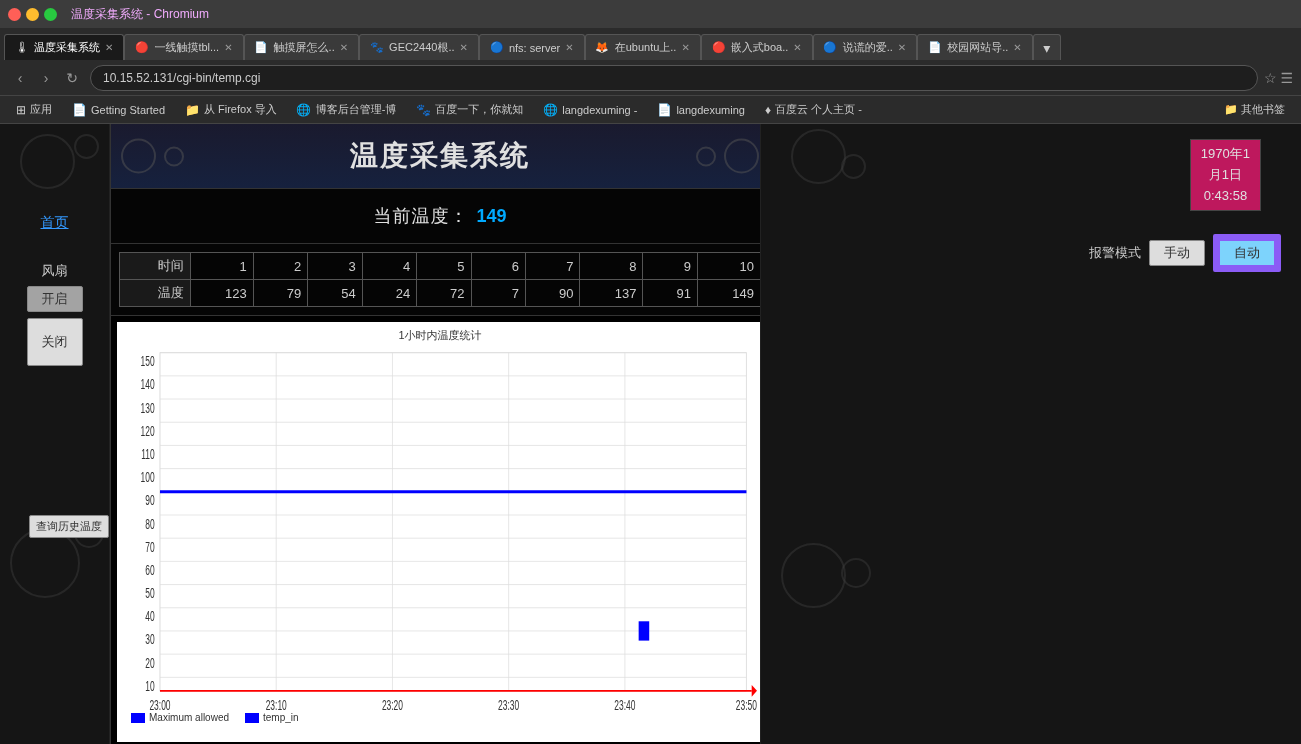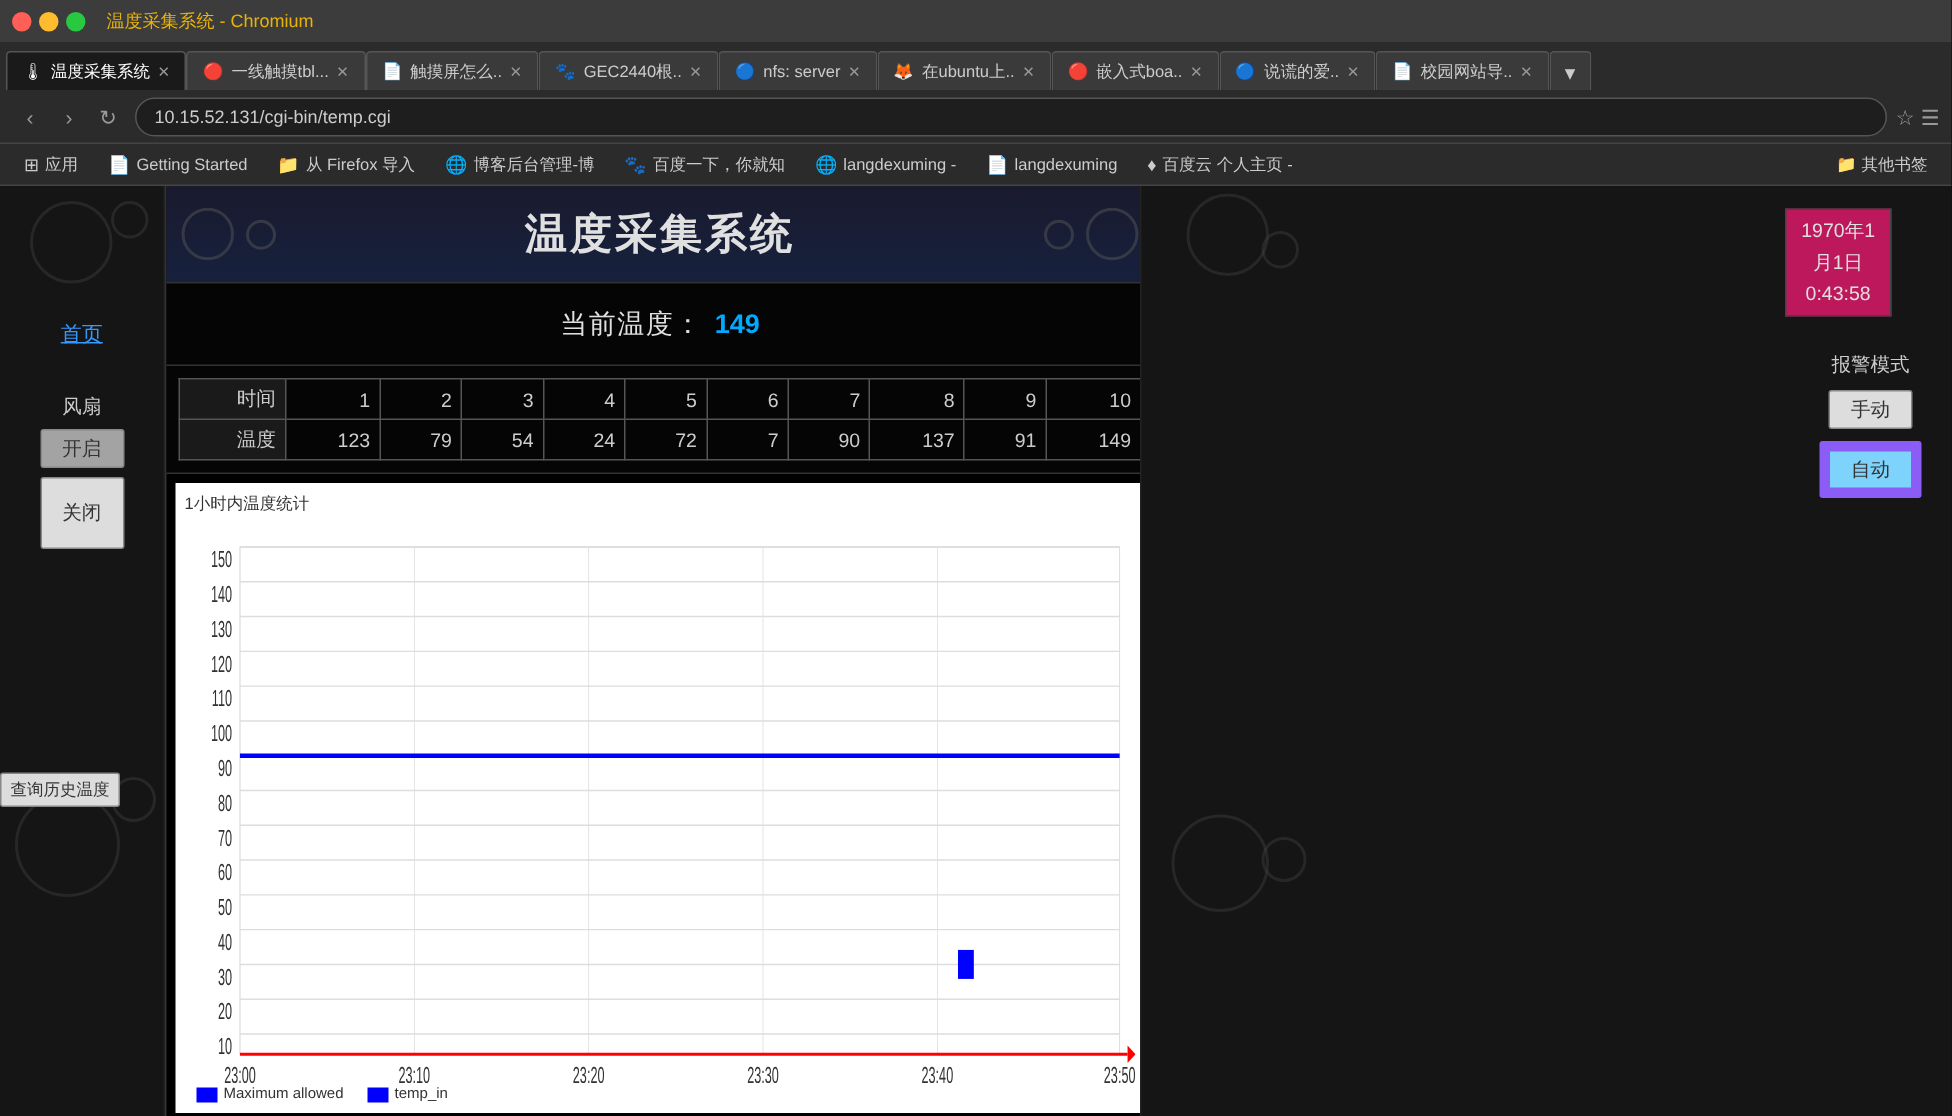--- a/index.html
+++ b/index.html
@@ -19,21 +19,21 @@
       gap: 5px;
       align-items: center;
     }
     .browser-btn {
       width: 13px; height: 13px; border-radius: 50%;
     }
     .btn-close { background: #ff5f57; }
     .btn-min { background: #febc2e; }
     .btn-max { background: #28c840; }
     .browser-title {
-      color: #eab308;
+      color: #f0abfc;
       font-size: 12px;
       margin-left: 8px;
     }
 
     
     .tab-bar {
       height: 32px;
       background: #2b2b2b;
       display: flex;
       align-items: flex-end;
@@ -240,23 +240,24 @@
     .temp-table th {
       background: #1a1a1a;
       color: #ccc;
       font-weight: normal;
     }
     .temp-table .row-label {
       background: #1a1a1a;
       color: #ccc;
     }
     .chart-title {
+      text-align: center;
       font-size: 11px;
       color: #333;
-      margin-bottom: 12px;
+      margin-bottom: 0;
     }
     .chart-legend {
       display: flex;
       gap: 16px;
       padding: 2px 8px;
       font-size: 10px;
       color: #333;
     }
     .legend-item {
       display: flex;
@@ -423,21 +424,21 @@
     <div style="position:absolute;bottom:200px;right:5px;width:30px;height:30px;border:2px solid #444;border-radius:50%;opacity:0.4;"></div>
 
     <div style="margin-top:90px;display:flex;flex-direction:column;align-items:center;gap:20px;">
       <a class="link-home" style="color:#3399ff;font-size:14px;cursor:pointer;text-decoration:underline;">首页</a>
       <div style="margin-top:10px;display:flex;flex-direction:column;align-items:center;gap:6px;">
         <span style="color:#ccc;font-size:13px;">风扇</span>
         <button class="btn-chinese" style="padding:3px 14px;background:#a3a3a3;border:1px solid #888;border-radius:2px;font-size:13px;cursor:pointer;">开启</button>
         <button class="btn-chinese" style="padding:14px 14px;background:#ddd;border:1px solid #888;border-radius:2px;font-size:13px;cursor:pointer;">关闭</button>
       </div>
     </div>
-    <div style="position:absolute;bottom:210px;left:0;right:0;display:flex;justify-content:flex-start;">
+    <div style="position:absolute;bottom:210px;left:0;right:0;display:flex;justify-content:flex-end;">
       <button class="btn-chinese" style="padding:3px 6px;background:#ddd;border:1px solid #888;border-radius:2px;font-size:11px;cursor:pointer;white-space:nowrap;">查询历史温度</button>
     </div>
   </div>
 
   <div style="position:absolute;left:110px;top:0;width:660px;height:100%;background:#000;border-left:1px solid #333;border-right:1px solid #333;display:flex;flex-direction:column;">
 
     <div class="page-header">
       <span class="page-title-text">温度采集系统</span>
 
       <div style="position:absolute;left:10px;top:50%;transform:translateY(-50%);display:flex;gap:8px;align-items:center;opacity:0.5;">
@@ -563,21 +564,21 @@
   </div>
 
   <div style="position:absolute;right:0;top:0;width:541px;height:100%;background:#151515;border-left:1px solid #222;display:flex;flex-direction:column;align-items:flex-start;padding:10px 15px;gap:8px;">
 
     <div style="position:absolute;right:40px;top:15px;">
       <div class="datetime-box" style="background:#be185d;border:1px solid #444;padding:4px 10px;font-size:13px;color:#e0e0e0;text-align:center;line-height:1.6;white-space:pre-line;">1970年1
 月1日
 0:43:58</div>
     </div>
 
-    <div style="position:absolute;right:20px;top:110px;display:flex;flex-direction:column;align-items:center;gap:8px;">
+    <div style="position:absolute;right:20px;top:110px;display:flex;flex-direction:row;align-items:center;gap:8px;">
       <span style="color:#ccc;font-size:13px;">报警模式</span>
       <button class="btn-chinese" style="padding:3px 14px;background:#ddd;border:1px solid #888;border-radius:2px;font-size:13px;cursor:pointer;min-width:55px;">手动</button>
       <button class="btn-chinese" style="padding:3px 14px;background:#7dd3fc;border:7px solid #8b5cf6;border-radius:2px;font-size:13px;cursor:pointer;min-width:55px;">自动</button>
     </div>
 
     <div style="position:absolute;top:5px;left:30px;width:55px;height:55px;border:2px solid #444;border-radius:50%;opacity:0.4;"></div>
     <div style="position:absolute;top:30px;left:80px;width:25px;height:25px;border:2px solid #444;border-radius:50%;opacity:0.4;"></div>
     <div style="position:absolute;bottom:140px;left:20px;width:65px;height:65px;border:2px solid #444;border-radius:50%;opacity:0.4;"></div>
     <div style="position:absolute;bottom:160px;left:80px;width:30px;height:30px;border:2px solid #444;border-radius:50%;opacity:0.4;"></div>
   </div>

